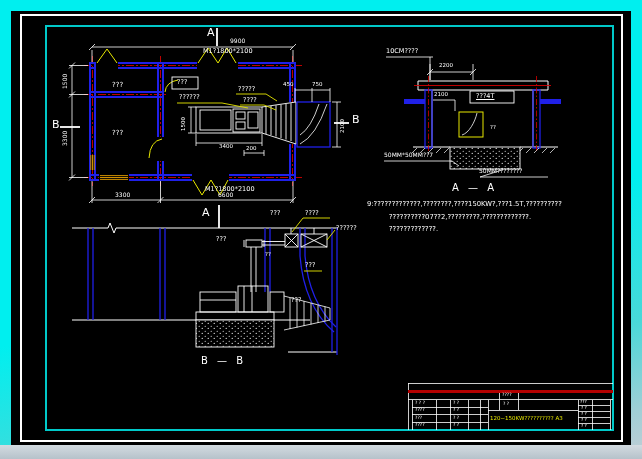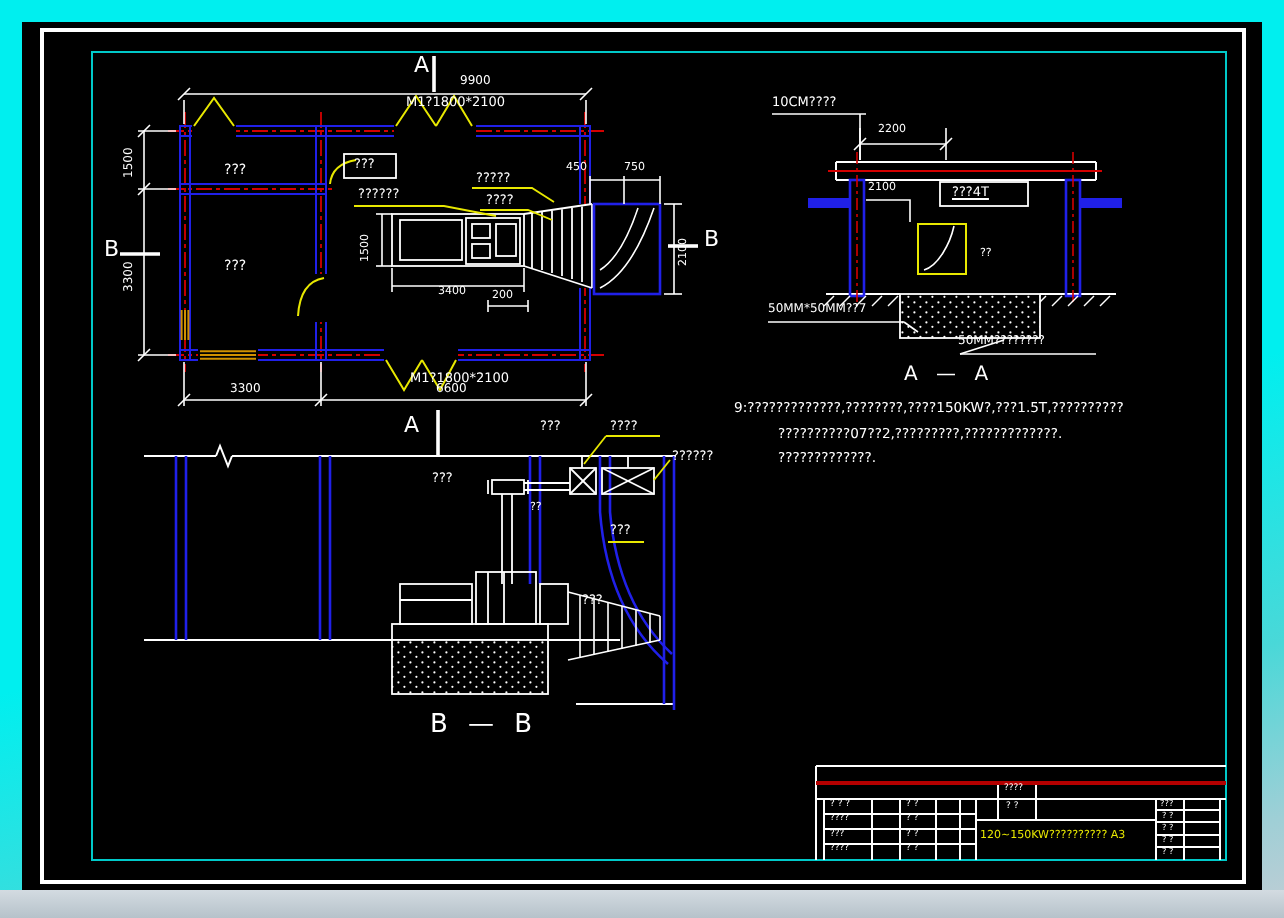--- a/index.html
+++ b/index.html
@@ -358,21 +358,21 @@
   <div class="t" style="left:389px;top:214px;font-size:6.8px">??????????07??2,?????????,?????????????.</div>
   <div class="t" style="left:389px;top:226px;font-size:6.8px">?????????????.</div>
 
   <div class="t" style="left:270px;top:210px;font-size:6.5px">???</div>
   <div class="t" style="left:305px;top:210px;font-size:6.5px">????</div>
   <div class="t" style="left:336px;top:225px;font-size:6.5px">??????</div>
   <div class="t" style="left:216px;top:236px;font-size:6.5px">???</div>
   <div class="t vert" style="left:265px;top:251px;font-size:5.5px">??</div>
   <div class="t" style="left:305px;top:262px;font-size:6.5px">???</div>
   <div class="t" style="left:291px;top:297px;font-size:6.5px">???</div>
-  <div class="t ls" style="left:215px;top:356px;font-size:13px">B — B</div>
+  <div class="t ls" style="left:201px;top:356px;font-size:10px">B — B</div>
 
   <div class="t" style="left:502px;top:393px;font-size:4.5px">????</div>
   <div class="t" style="left:415px;top:401px;font-size:4.5px">? ? ?</div>
   <div class="t" style="left:453px;top:401px;font-size:4.5px">? ?</div>
   <div class="t" style="left:415px;top:408px;font-size:4.5px">????</div>
   <div class="t" style="left:453px;top:408px;font-size:4.5px">? ?</div>
   <div class="t" style="left:415px;top:416px;font-size:4.5px">???</div>
   <div class="t" style="left:453px;top:416px;font-size:4.5px">? ?</div>
   <div class="t" style="left:415px;top:423px;font-size:4.5px">????</div>
   <div class="t" style="left:453px;top:423px;font-size:4.5px">? ?</div>

